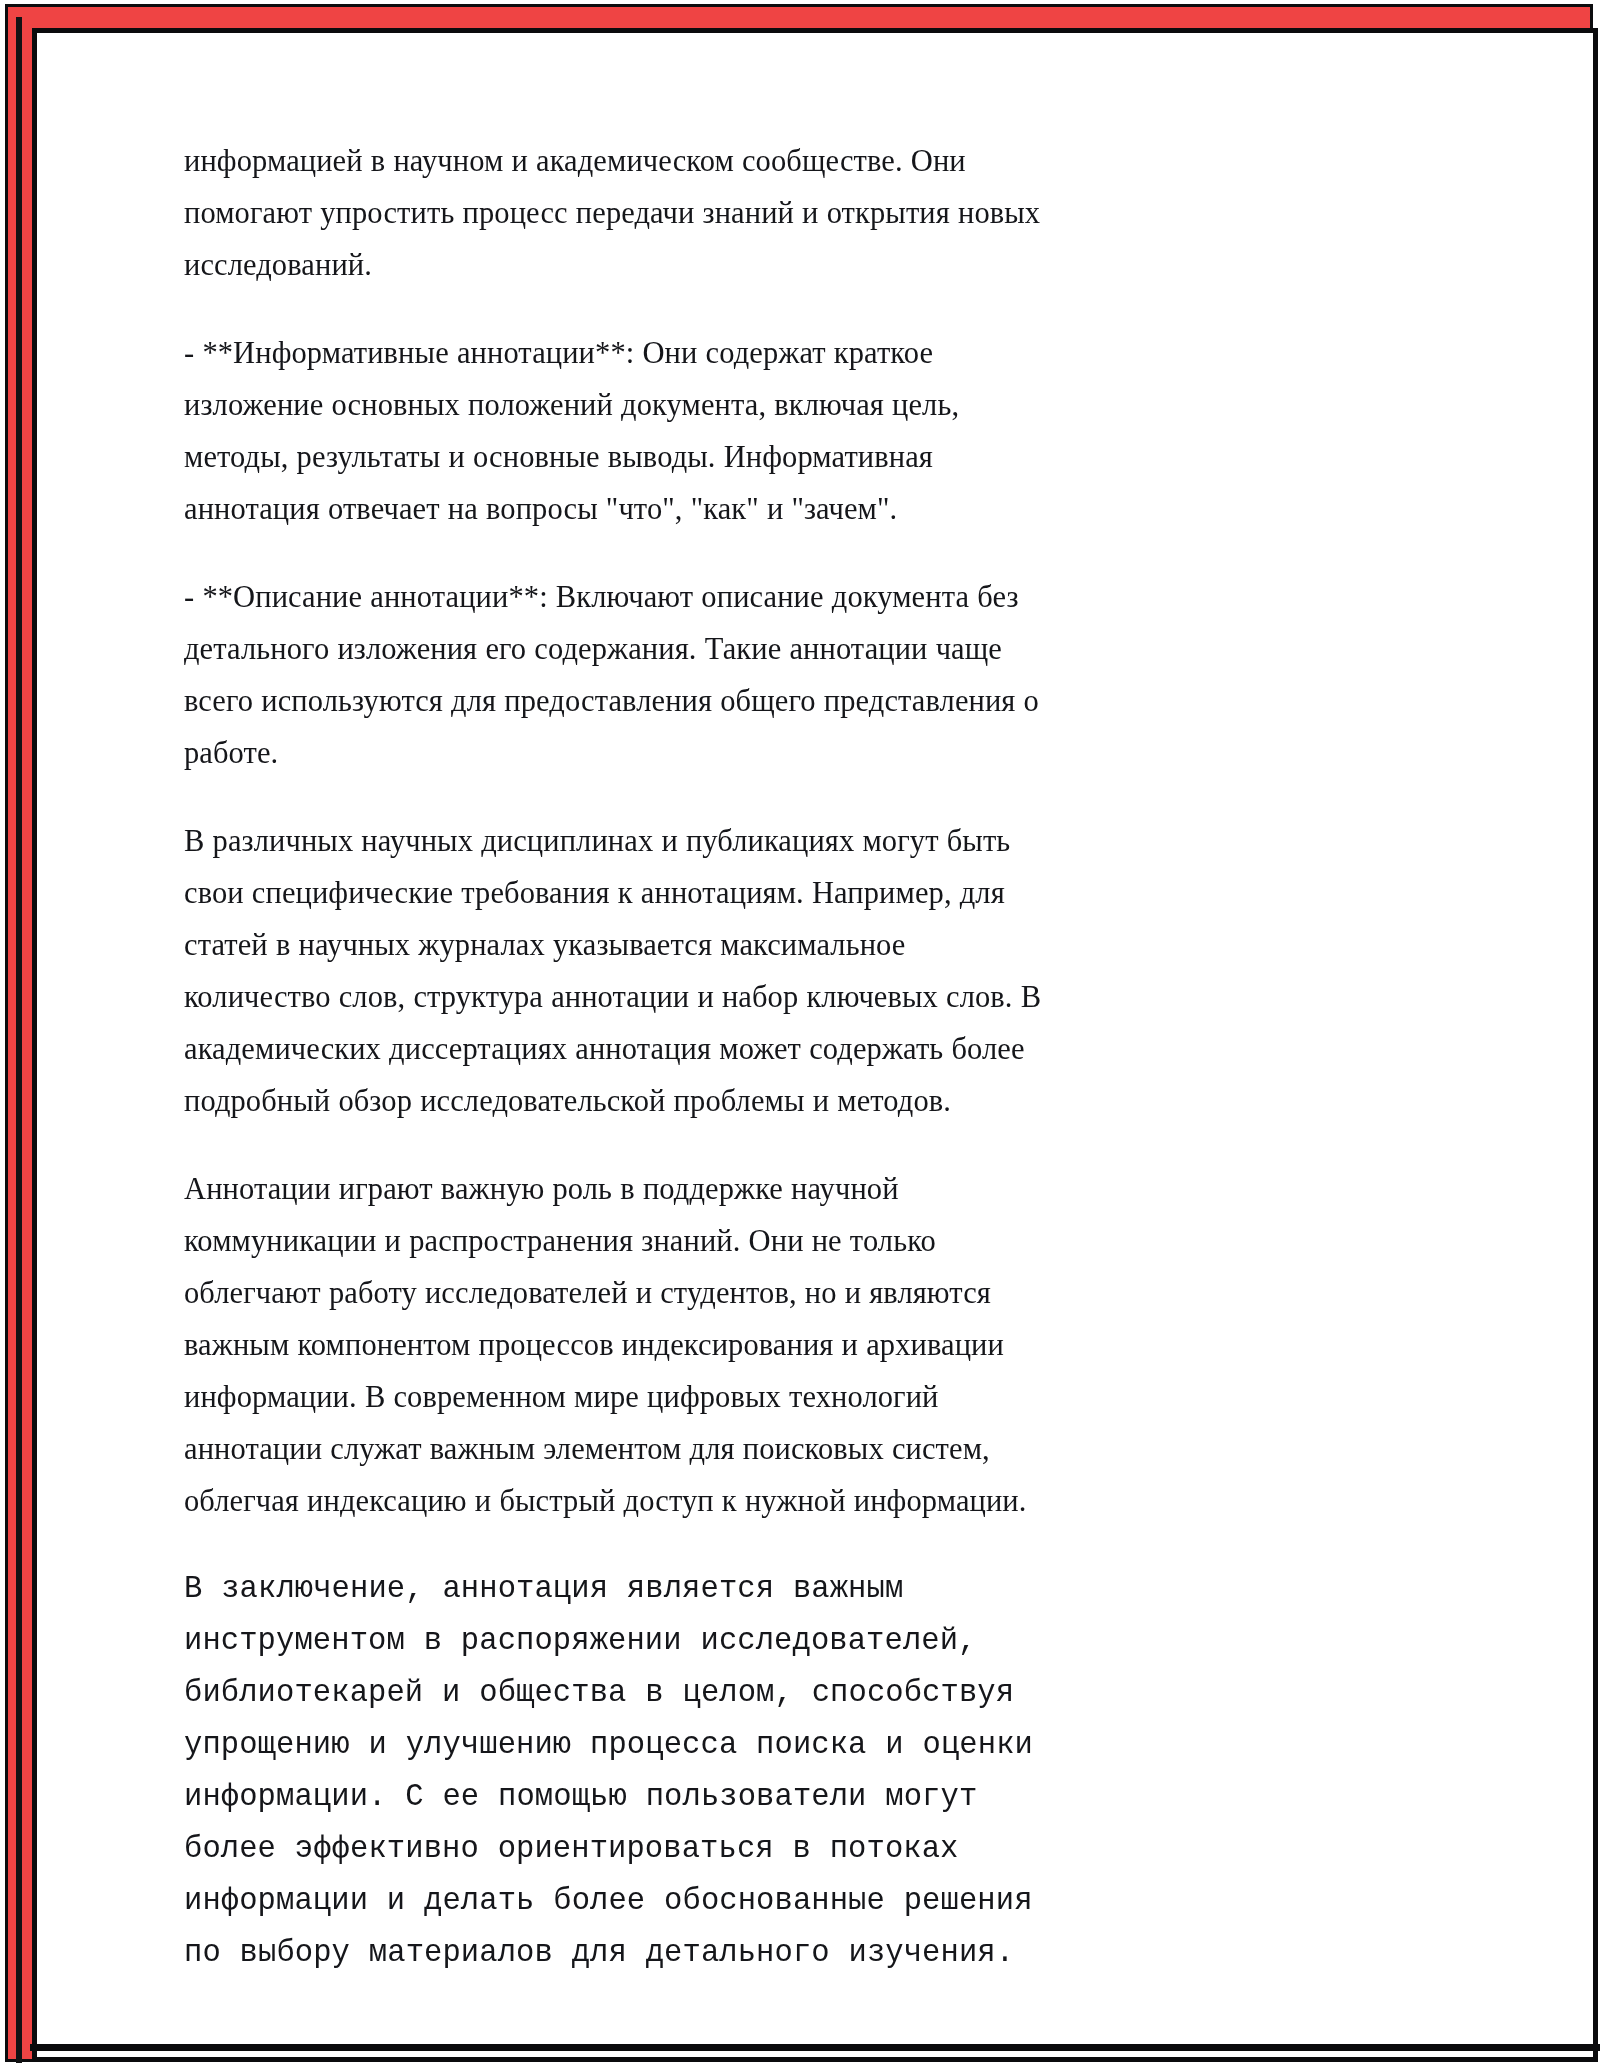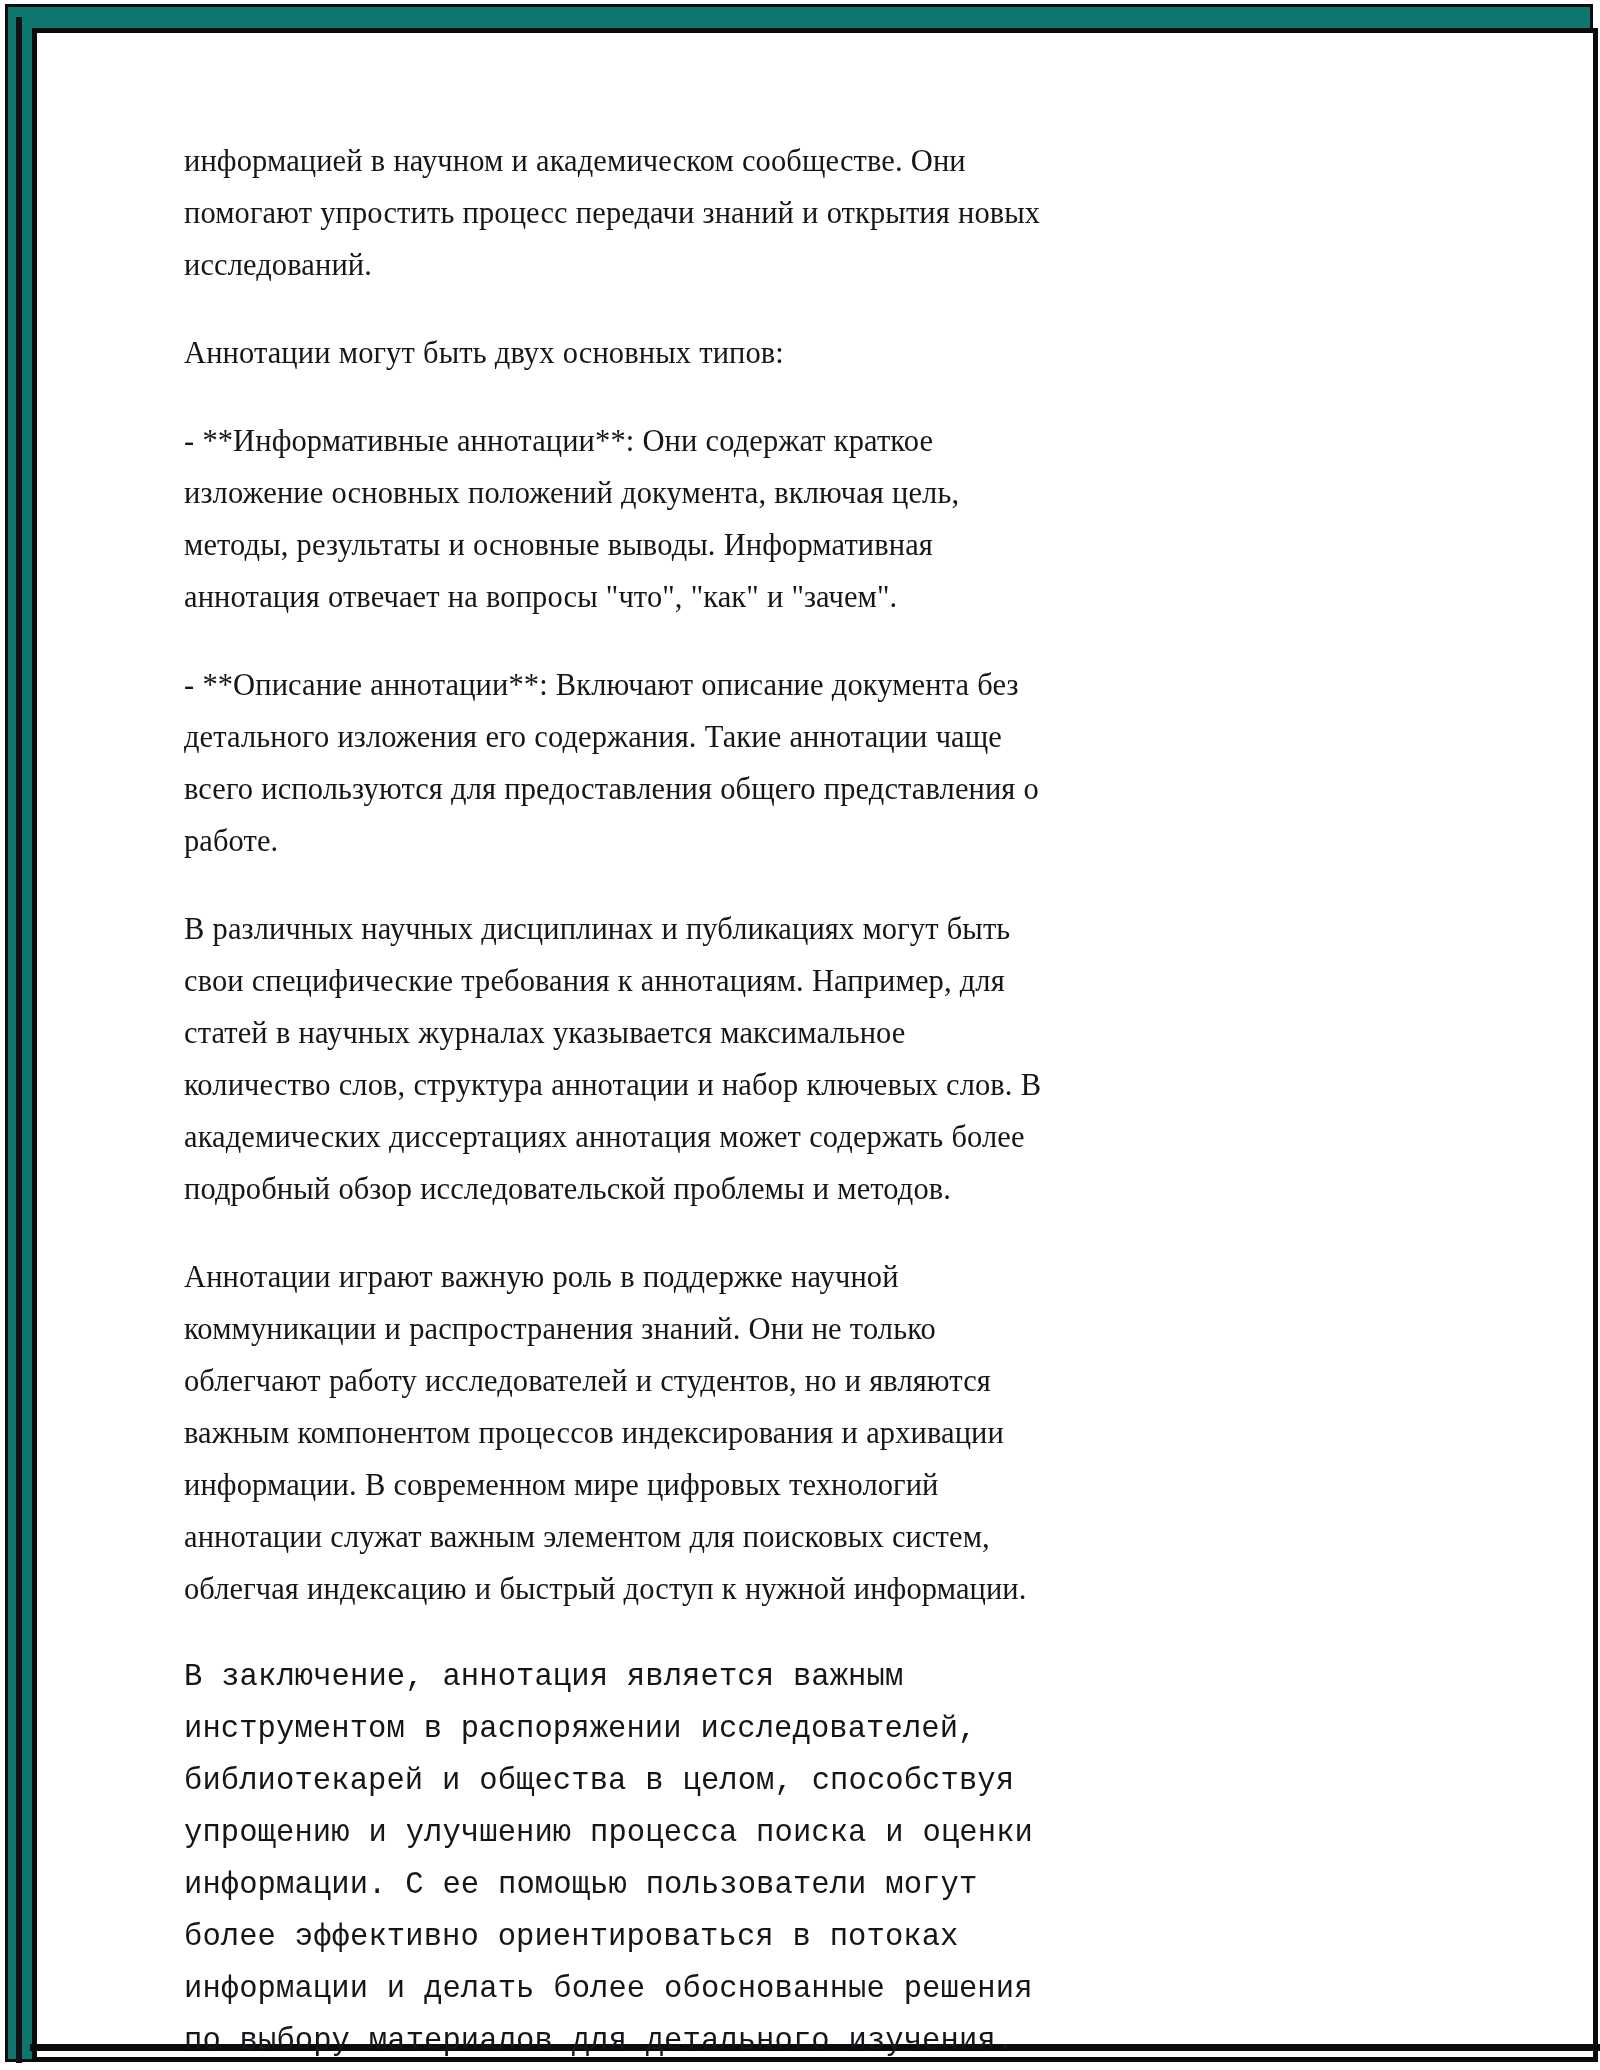--- a/index.html
+++ b/index.html
@@ -18,21 +18,21 @@
 
   
   .page-frame {
     position: absolute;
     left: 5px;
     top: 4px;
     width: 1588px;
     height: 2058px;
     border: 3px solid #0c0c0e;
     box-sizing: border-box;
-    background: #0f766e;
+    background: #ef4444;
   }
   .page-frame-inner {
     position: absolute;
     left: 24px;
     top: 21px;
     width: 1566px;
     height: 2034px;
     border: 5px solid #0b0b0d;
     box-sizing: border-box;
     background: #ffffff;
@@ -79,20 +79,19 @@
 </head>
 <body>
 
 <div class="page-frame">
   <div class="frame-left-shadow"></div>
   <div class="page-frame-inner"></div>
   <div class="frame-bottom-shadow"></div>
 
   <div class="doc-body">
     <p class="para">информацией в научном и академическом сообществе. Они помогают упростить процесс передачи знаний и открытия новых исследований.</p>
-    <p class="para">Аннотации могут быть двух основных типов:</p>
     <p class="para">- **Информативные аннотации**: Они содержат краткое изложение основных положений документа, включая цель, методы, результаты и основные выводы. Информативная аннотация отвечает на вопросы "что", "как" и "зачем".</p>
     <p class="para">- **Описание аннотации**: Включают описание документа без детального изложения его содержания. Такие аннотации чаще всего используются для предоставления общего представления о работе.</p>
     <p class="para">В различных научных дисциплинах и публикациях могут быть свои специфические требования к аннотациям. Например, для статей в научных журналах указывается максимальное количество слов, структура аннотации и набор ключевых слов. В академических диссертациях аннотация может содержать более подробный обзор исследовательской проблемы и методов.</p>
     <p class="para">Аннотации играют важную роль в поддержке научной коммуникации и распространения знаний. Они не только облегчают работу исследователей и студентов, но и являются важным компонентом процессов индексирования и архивации информации. В современном мире цифровых технологий аннотации служат важным элементом для поисковых систем, облегчая индексацию и быстрый доступ к нужной информации.</p>
     <p class="para">В заключение, аннотация является важным инструментом в распоряжении исследователей, библиотекарей и общества в целом, способствуя упрощению и улучшению процесса поиска и оценки информации. С ее помощью пользователи могут более эффективно ориентироваться в потоках информации и делать более обоснованные решения по выбору материалов для детального изучения.</p>
   </div>
 </div>
 
 </body></html>

